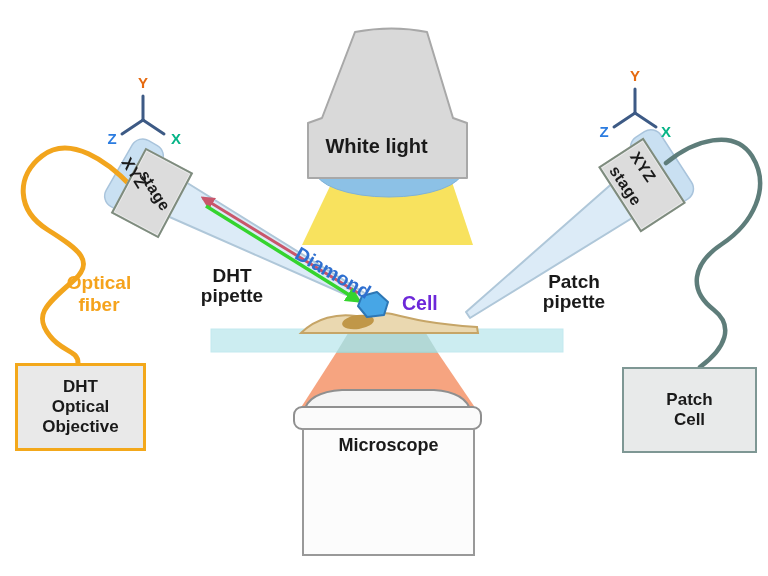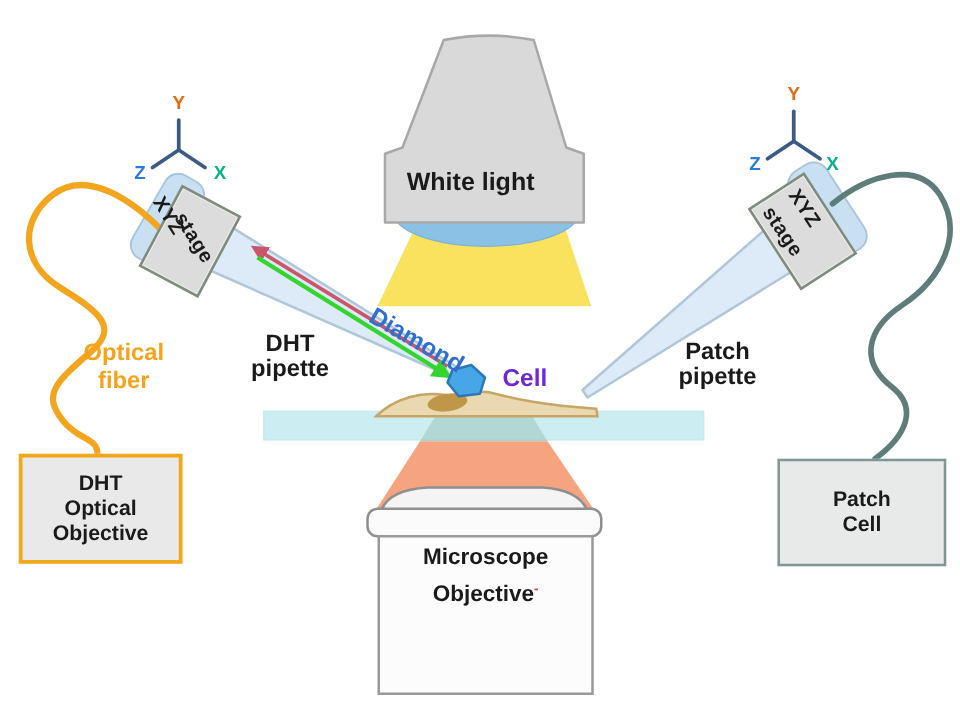--- a/index.html
+++ b/index.html
@@ -122,16 +122,15 @@
     <div>Objective</div>
   </div>
 
   <div class="eqbox" id="electronics-box">
     <div>Patch</div>
     <div>Cell</div>
   </div>
 
   <div class="lbl two" id="objective-label">
     <div>Microscope</div>
-    <div><span>Objective</span><sup>-</sup></div>
   </div>
 
 </div>
 
 </body></html>

